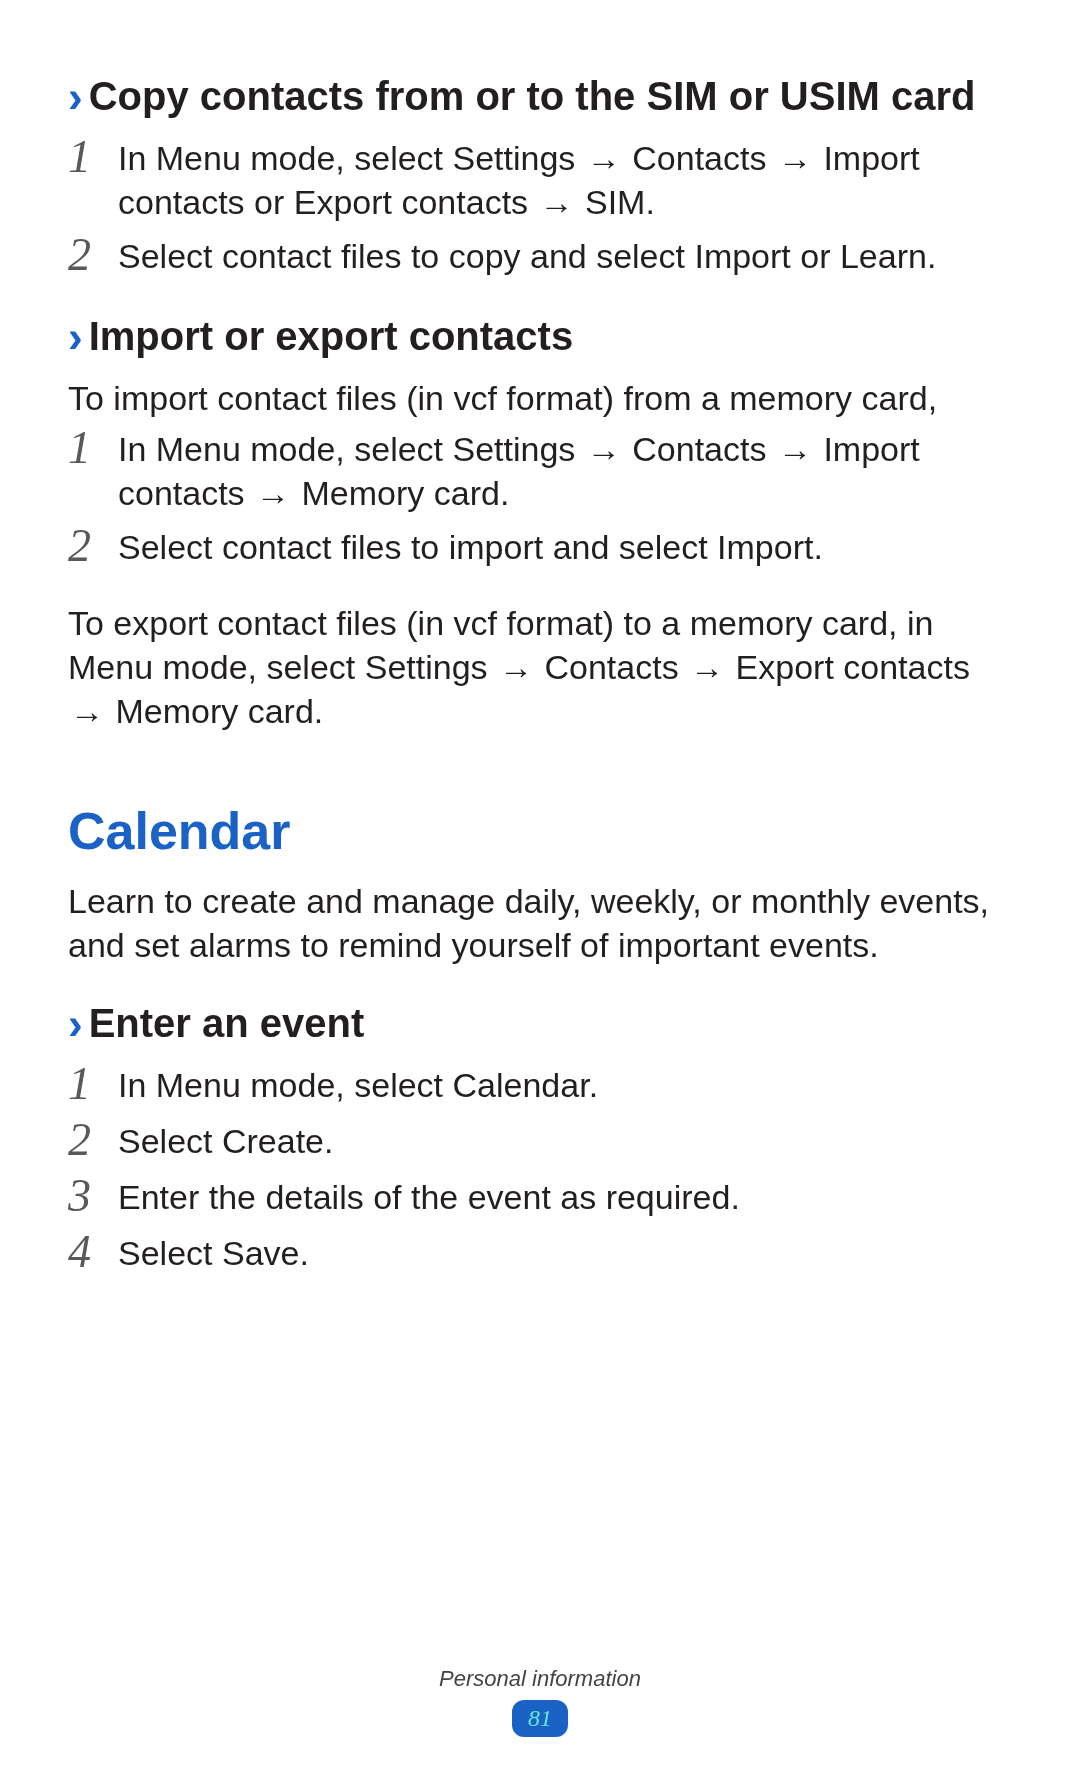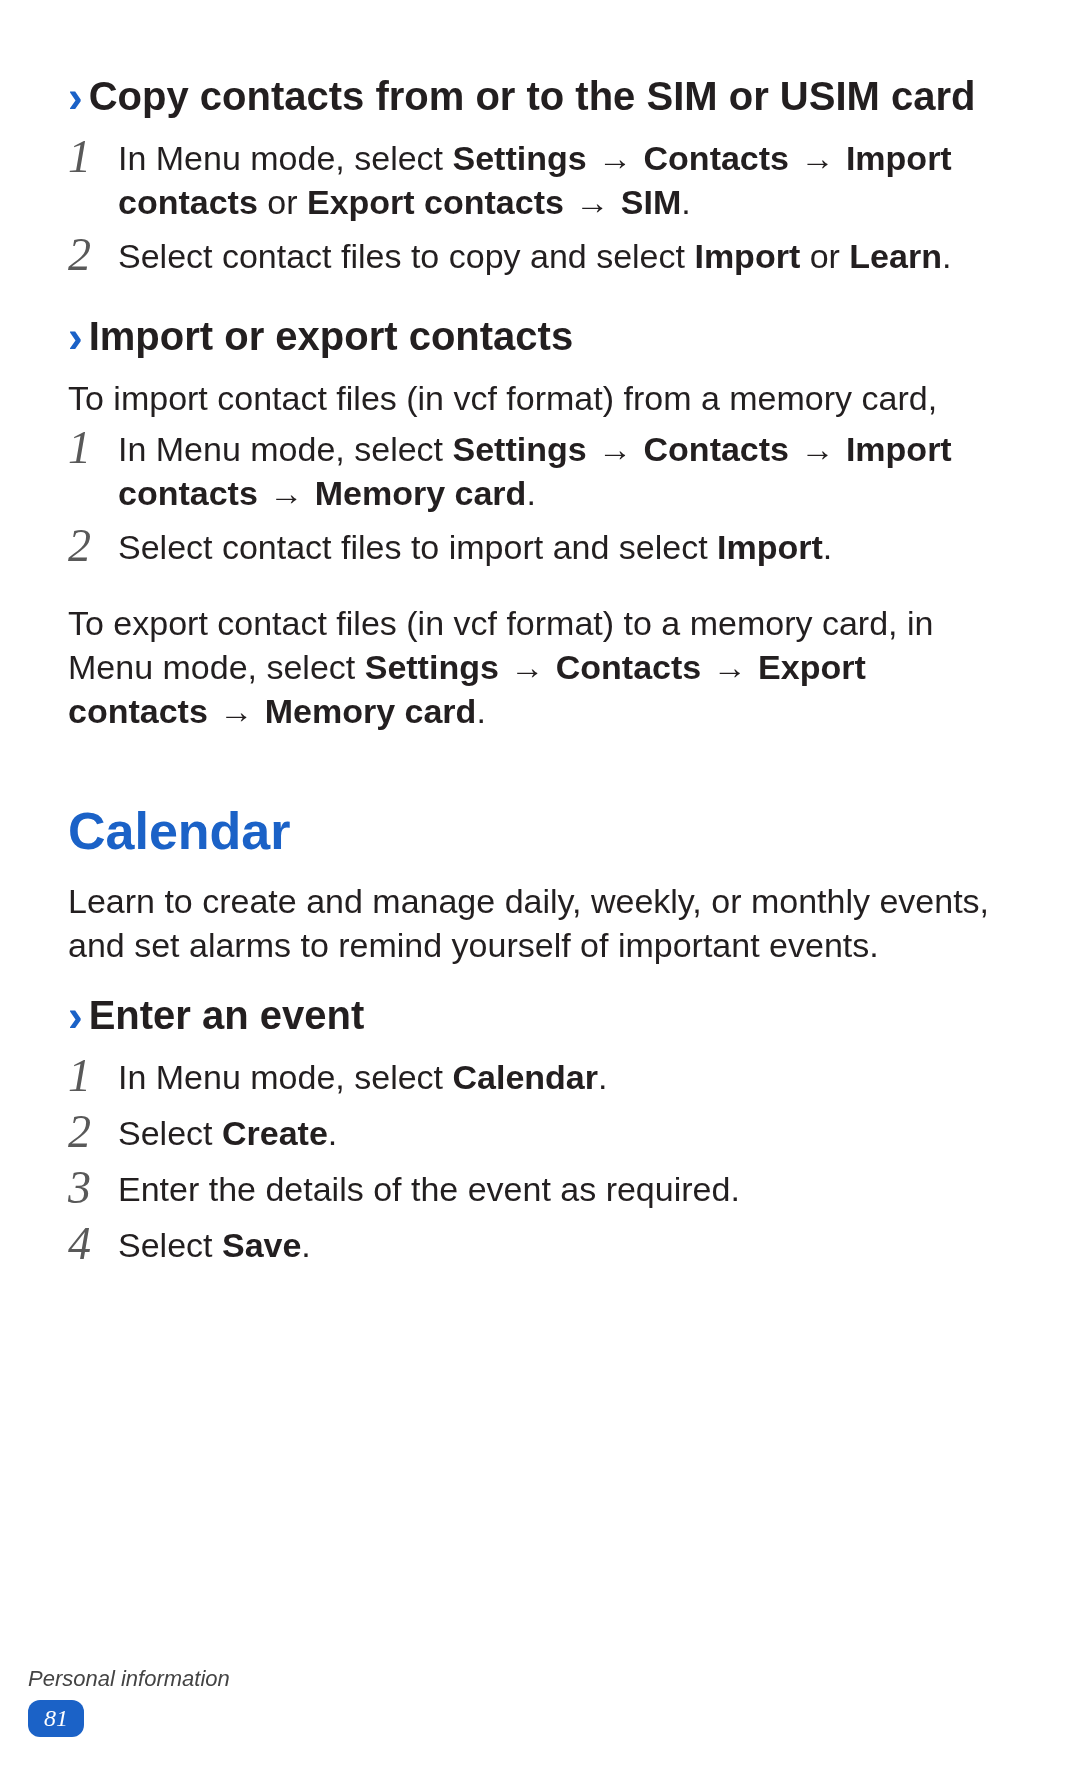--- a/index.html
+++ b/index.html
@@ -56,50 +56,50 @@
     position: relative;
     top: -2px;
   }
   .step .body {
     flex: 1;
     padding-top: 0px;
   }
 
   .para {
     font-size: 34px;
-    margin-bottom: 22px;
+    margin-bottom: 30px;
   }
-  .para .bold, b { font-weight: 700; }
+  .para .bold, b { font-weight: 400; }
 
   .h1 {
     font-size: 52px;
     font-weight: 700;
     color: #1b62c7;
     margin-top: 64px;
     margin-bottom: 14px;
   }
 
   .footer {
     position: absolute;
     bottom: 34px;
     left: 0;
     width: 100%;
+    text-align: center;
     font-size: 22px;
     color: #444;
-    padding-left: 28px;
   }
   .footer .label {
     font-style: italic;
     display: block;
     margin-bottom: 6px;
   }
   .footer .pagebox {
     display: inline-block;
     background: #1b62c7;
-    color: #ffffff;
+    color: #5eead4;
     font-style: italic;
     font-weight: 500;
     padding: 3px 16px;
     border-radius: 12px;
     font-family: "Georgia", serif;
     font-size: 24px;
   }
 
   .arrow { padding: 0 2px; }
 </style>

